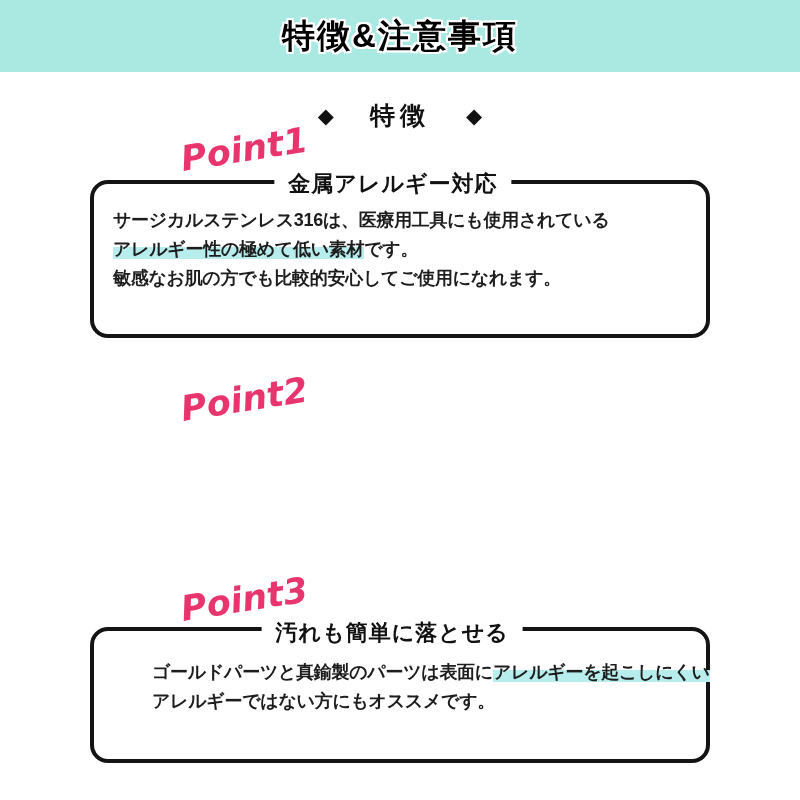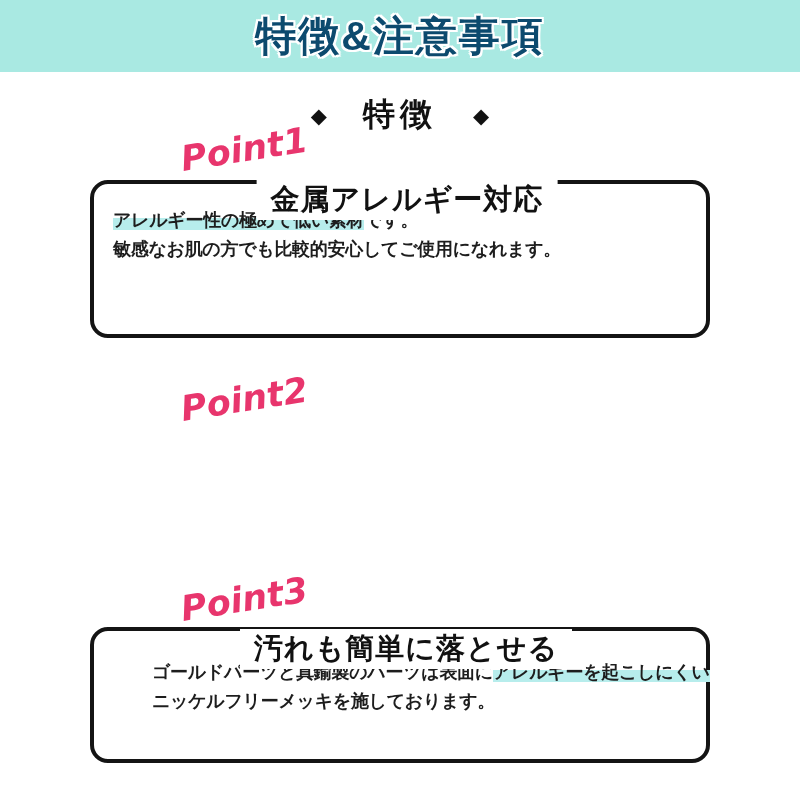--- a/index.html
+++ b/index.html
@@ -18,33 +18,33 @@
   }
   .page{position:relative;width:800px;height:800px;overflow:hidden;background:var(--bg);}
 
   
   .header{
     position:absolute;top:0;left:0;width:800px;height:72px;
     background:var(--band);
     display:flex;align-items:center;justify-content:center;
   }
   .header-title{
-    font-size:41px;font-weight:900;letter-spacing:2px;color:#0c4a6e;
+    font-size:33px;font-weight:900;letter-spacing:2px;color:#000000;
     text-shadow:-2px -2px 0 #fff,2px -2px 0 #fff,-2px 2px 0 #fff,2px 2px 0 #fff,
                 -2px 0 0 #fff,2px 0 0 #fff,0 -2px 0 #fff,0 2px 0 #fff;
   }
 
   
   .features-row{
     position:absolute;top:96px;left:0;width:800px;height:38px;
     display:flex;align-items:center;justify-content:center;gap:36px;
     font-weight:900;color:#111;
   }
   .features-row .diamond{font-size:21px;line-height:1;}
-  .features-row .features-text{font-size:32px;letter-spacing:5px;}
+  .features-row .features-text{font-size:25px;letter-spacing:5px;}
 
   
   .point-badge{
     position:absolute;z-index:3;
     color:var(--pink);
     font-family:"DejaVu Sans","Liberation Sans",sans-serif;
     font-style:italic;font-weight:900;font-size:35px;line-height:1;
     letter-spacing:0px;
     transform:rotate(-9deg);
     transform-origin:left bottom;
@@ -57,25 +57,25 @@
   
   .feature-box{
     position:absolute;left:90px;width:620px;box-sizing:border-box;
     border:4px solid var(--line);border-radius:18px;background:transparent;
   }
   .box-1{top:180px;height:158px;}
   .box-2{top:427px;height:114px;}
   .box-3{top:627px;height:136px;}
 
   .box-title{
-    position:absolute;left:50%;top:0;margin:16px;
+    position:absolute;left:50%;top:0;margin:0;
     transform:translate(-53%,-50%);
     background:var(--bg);
     padding:0 14px;
-    font-size:29px;font-weight:900;letter-spacing:1px;color:#111;
+    font-size:22px;font-weight:900;letter-spacing:1px;color:#111;
     white-space:nowrap;z-index:2;
   }
   .box-2 .box-title,.box-3 .box-title{transform:translate(-53%,-45%);}
 
   .box-body{
     padding:22px 10px 0 19px;
     font-size:18px;font-weight:700;line-height:29px;letter-spacing:-0.3px;
     color:var(--ink);
   }
   .box-2 .box-body{padding-top:26px;}
@@ -97,29 +97,30 @@
   <div class="features-row">
     <span class="diamond">◆</span>
     <span class="features-text">特徴</span>
     <span class="diamond">◆</span>
   </div>
 
   <div class="point-badge badge-1">Point1</div>
   <section class="feature-box box-1">
     <h2 class="box-title">金属アレルギー対応</h2>
     <div class="box-body">
+        <div class="text-line"><span>サージカルステンレス316は、医療用工具にも使用されている</span></div>
         <div class="text-line"><span class="hl">アレルギー性の極めて低い素材</span><span>です。</span></div>
         <div class="text-line"><span>敏感なお肌の方でも比較的安心してご使用になれます。</span></div>
       </div>
   </section>
 
   <div class="point-badge badge-2">Point2</div>
 
   <div class="point-badge badge-3">Point3</div>
   <section class="feature-box box-3">
     <h2 class="box-title">汚れも簡単に落とせる</h2>
     <div class="box-body">
         <div class="text-line"><span>ゴールドパーツと真鍮製のパーツは表面に</span><span class="hl">アレルギーを起こしにくい</span></div>
-        <div class="text-line"><span>ニッケルフリーメッキを施しております。</span></div>
+        <div class="text-line"><span>アレルギーではない方にもオススメです。</span></div>
       </div>
   </section>
 
 </div>
 
 </body></html>

